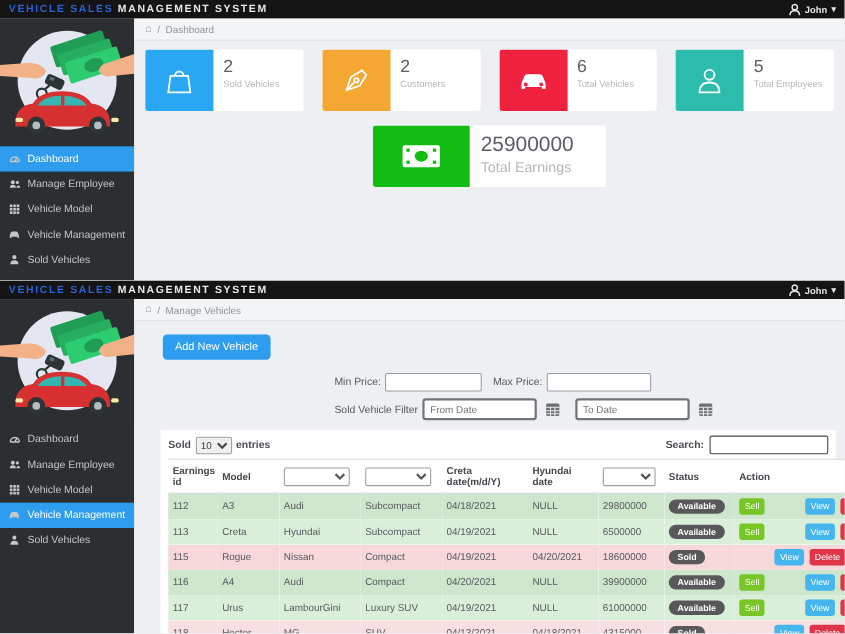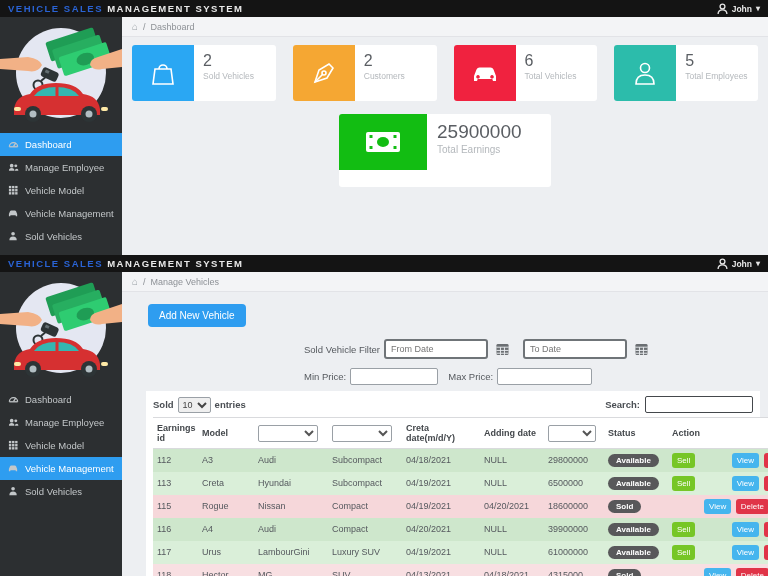--- a/index.html
+++ b/index.html
@@ -33,25 +33,25 @@
   .content { padding:8px 10px; flex:1 1 auto; min-height:0; }
 
   
   h1.pagetitle { font-size:27px; font-weight:400; color:#4d5156; margin:10px 0 16px 2px; }
   .cards { display:flex; gap:17px; }
   .scard { flex:1 1 0; height:56px; display:flex; background:#fff; border-radius:3px; overflow:hidden; }
   .scard .ibox { width:62px; height:56px; display:flex; align-items:center; justify-content:center; flex:0 0 auto; }
   .scard .info { padding:7px 9px; }
   .scard .num { font-size:16px; color:#5a5e63; }
   .scard .lbl { font-size:8.5px; color:#b4b8bc; margin-top:1px; }
-  .earncard { width:212px; height:73px; margin:13px auto 0; display:flex; background:#fff; border-radius:3px; overflow:hidden; }
+  .earncard { width:212px; height:56px; margin:13px auto 0; display:flex; background:#fff; border-radius:3px; overflow:hidden; }
   .earncard .ibox { width:88px; height:56px; display:flex; align-items:center; justify-content:center; flex:0 0 auto; }
   .earncard .num { font-size:19px; color:#5a5e63; }
   .earncard .info { padding:7px 10px; }
-  .earncard .lbl { font-size:10px; color:#b4b8bc; margin-top:1px; }
+  .earncard .lbl { font-size:13px; color:#b4b8bc; margin-top:1px; }
 
   
   .addbtn { background:#2e9df0; color:#fff; border:none; border-radius:4px; font-size:10px; padding:6px 11px; margin:6px 0 12px 2px; cursor:pointer; }
   .frow { display:flex; align-items:center; margin-left:158px; margin-bottom:9px; }
   .frow .flab { font-size:9.5px; color:#55595e; margin-right:4px; }
   .dateinput { width:104px; height:20px; border:2px solid #6f7478; border-radius:3px; font-size:9px; color:#555; padding:0 5px; background:#fff; }
   .calico { width:13px; height:13px; margin:0 14px 0 8px; display:inline-flex; }
   .priceinput { width:88px; height:17px; border:1px solid #9aa0a6; border-radius:2px; background:#fff; padding:0 4px; font-size:9px; }
 
   .panel { background:#fff; padding:5px 7px 0 7px; }
@@ -351,37 +351,37 @@
       </aside>
       <main class="main">
         <div class="crumbbar">
           <span class="crumb-home">⌂</span>
           <span>/</span>
           <span>Manage Vehicles</span>
         </div>
         <div class="content" style="padding:6px 8px 0 24px;">
           <button class="addbtn">Add New Vehicle</button>
 
+          <div class="frow" style="margin-bottom:6px;">
+            <span class="flab">Min Price:</span>
+            <input class="priceinput" style="">
+            <span class="flab" style="margin-left:10px;">Max Price:</span>
+            <input class="priceinput" style="width: 95px;">
+          </div>
+
           <div class="frow">
             <span class="flab">Sold Vehicle Filter</span>
             <input class="dateinput" placeholder="From Date" style="">
             <svg class="calico" viewBox="0 0 13 14">
                 <use href="#ico-cal"></use>
               </svg>
             <input class="dateinput" placeholder="To Date" style="">
             <svg class="calico" viewBox="0 0 13 14">
                 <use href="#ico-cal"></use>
               </svg>
-          </div>
-
-          <div class="frow" style="margin-bottom:6px;">
-            <span class="flab">Min Price:</span>
-            <input class="priceinput" style="">
-            <span class="flab" style="margin-left:10px;">Max Price:</span>
-            <input class="priceinput" style="width: 95px;">
           </div>
 
           <div class="panel">
             <div class="listbar">
               <div class="showgrp">
                 <span>Sold</span>
                 <select class="entsel"><option>10</option></select>
                 <span>entries</span>
               </div>
               <div class="searchgrp">
@@ -402,21 +402,21 @@
                   <col style="width:64px">
                   <col style="width:103px">
               </colgroup>
               <thead>
                 <tr>
                   <th>Earnings id</th>
                   <th>Model</th>
                   <th><select class="colsel"></select></th>
                   <th><select class="colsel"></select></th>
                   <th>Creta date(m/d/Y)</th>
-                  <th>Adding date</th>
+                  <th>Hyundai date</th>
                   <th><select class="colsel" style="width:48px"></select></th>
                   <th>Status</th>
                   <th>Action</th>
                 </tr>
               </thead>
               <tbody>
                 <tr class="g1">
                   <td>112</td>
                   <td>A3</td>
                   <td>Audi</td>

